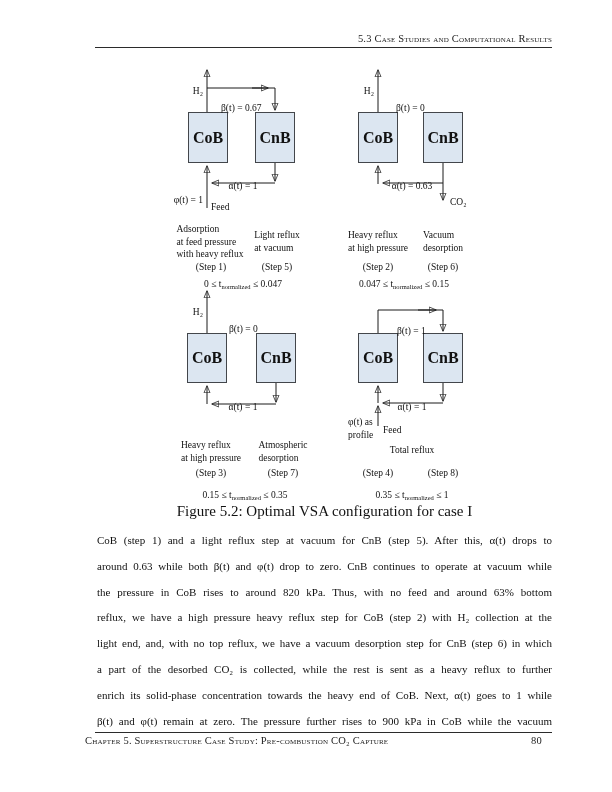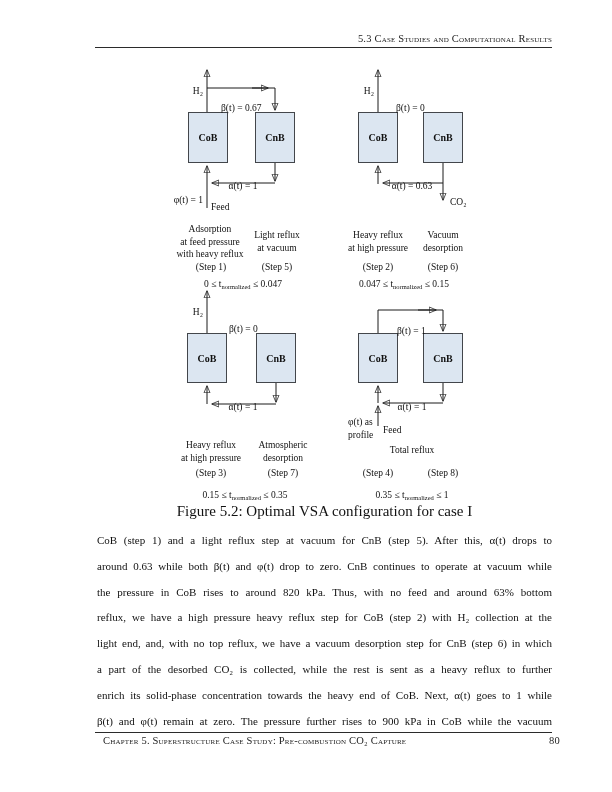--- a/index.html
+++ b/index.html
@@ -11,39 +11,39 @@
   
   .runhead {
     position:absolute; left:95px; top:33px; width:457px;
     text-align:right; font-size:10.5px; font-variant-caps:small-caps;
     letter-spacing:0.2px; color:#222;
   }
   .rule { position:absolute; left:95px; width:457px; height:1px; background:#2b2b2b; }
   .rule.top { top:47px; }
   .rule.bottom { top:732px; }
   .foot {
-    position:absolute; left:103px; top:735px; width:457px;
+    position:absolute; left:85px; top:735px; width:457px;
     display:flex; justify-content:space-between;
     font-size:10.5px; font-variant-caps:small-caps; letter-spacing:0.2px; color:#222;
   }
   
   svg.connectors { position:absolute; left:0; top:0; pointer-events:none; }
   svg.connectors path { stroke:var(--line-color,#1a1a1a); stroke-width:1; fill:none; }
   .vessel {
     position:absolute; width:40px; box-sizing:border-box;
     background:var(--vessel-fill,#dce6f1); border:1.4px solid var(--vessel-border,#43464b);
     display:flex; align-items:center; justify-content:center;
-    font-size:10px; font-weight:bold; color:#111;
+    font-size:16px; font-weight:bold; color:#111;
   }
   .lbl {
     position:absolute; font-size:9.5px; line-height:12.5px; color:#111;
     white-space:pre-line;
     margin-top:12px;
   }
-  .ctr { transform:translateX(-50%); text-align:center; }
+  .ctr { transform:translateX(-50%); text-align:left; }
   .rt  { transform:translateX(-100%); text-align:right; }
   .sub { font-size:6.5px; vertical-align:-2px; }
   .caption {
     position:absolute; left:97px; top:503px; width:455px;
     text-align:center; font-size:15px; color:#111;
   }
   
   .bodytext { position:absolute; left:97px; top:528px; width:455px; }
   .bodyline {
     font-size:11px; line-height:25.8px; color:#111;

